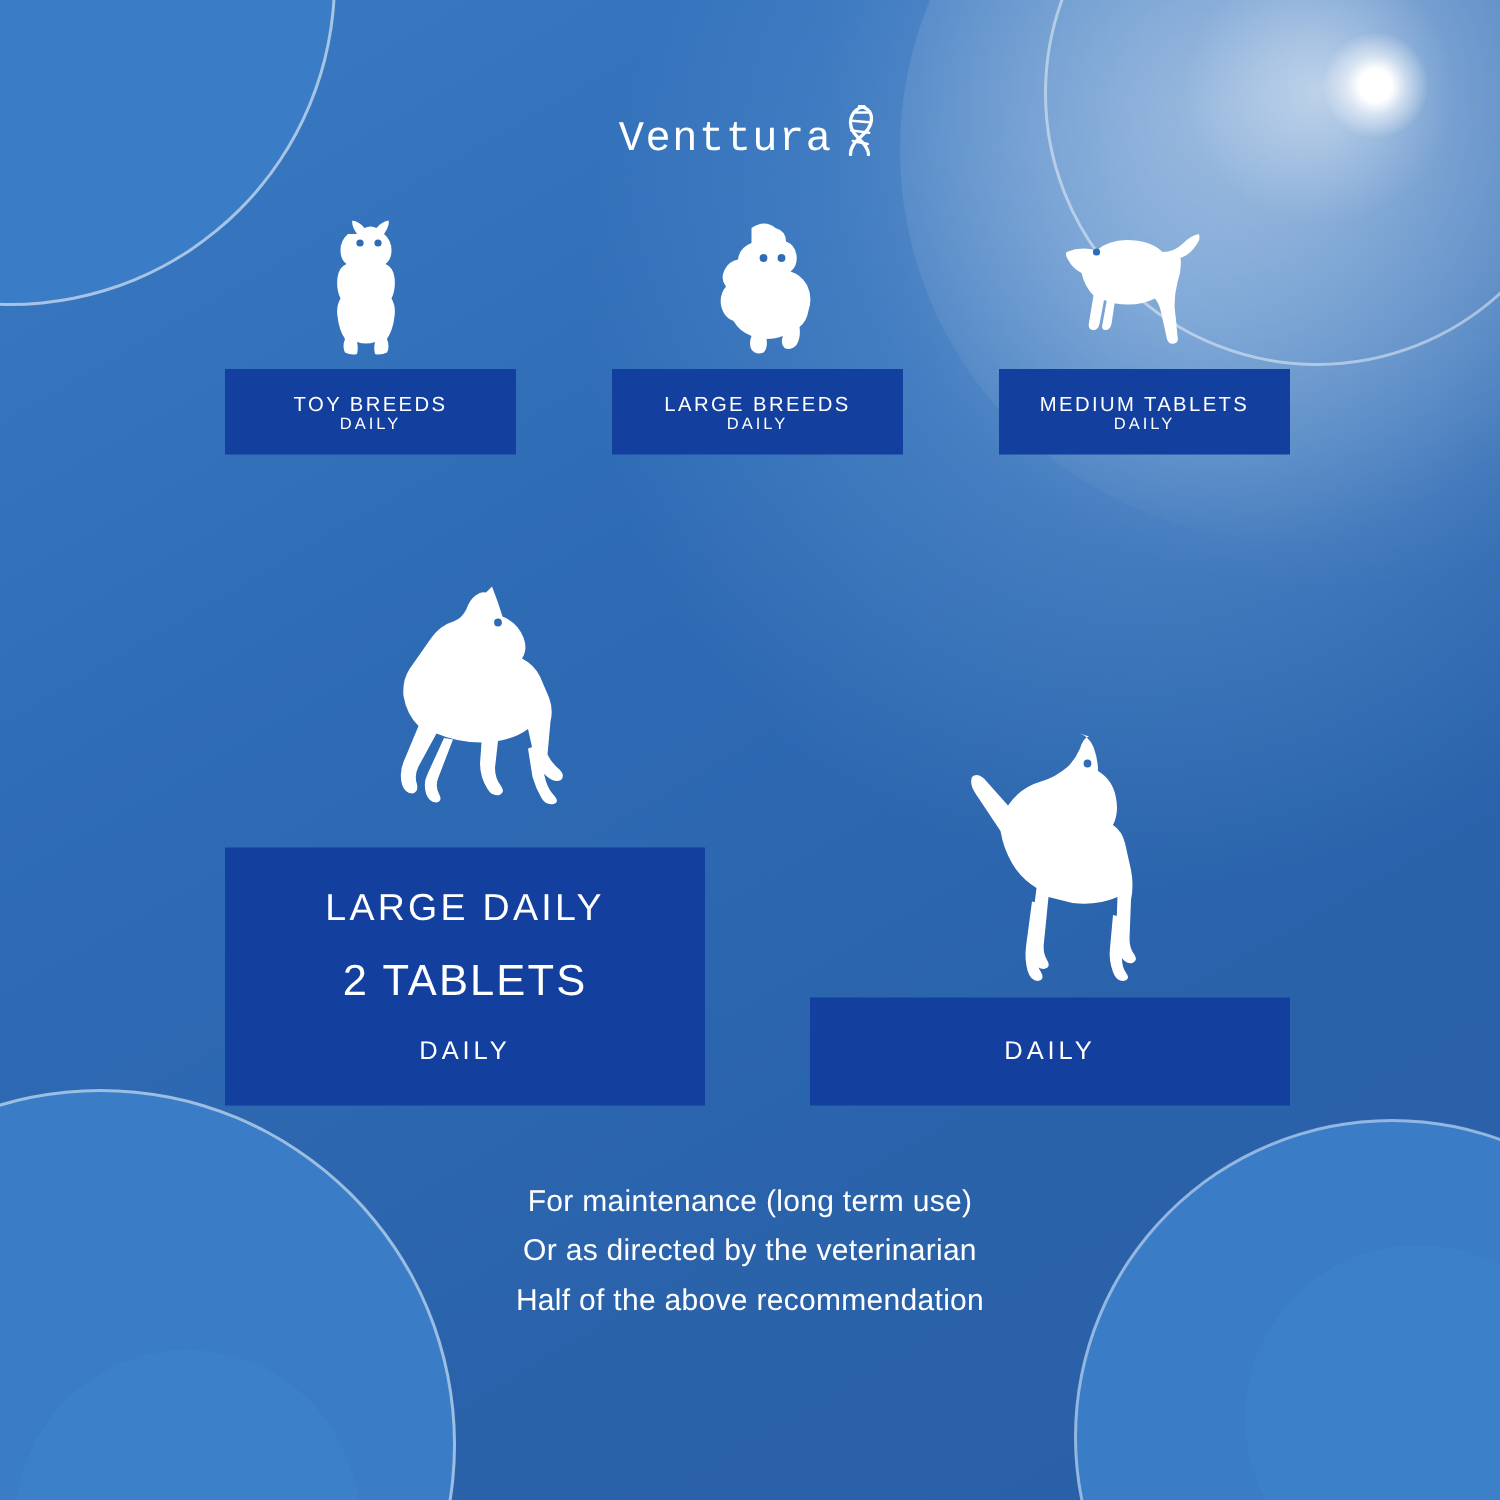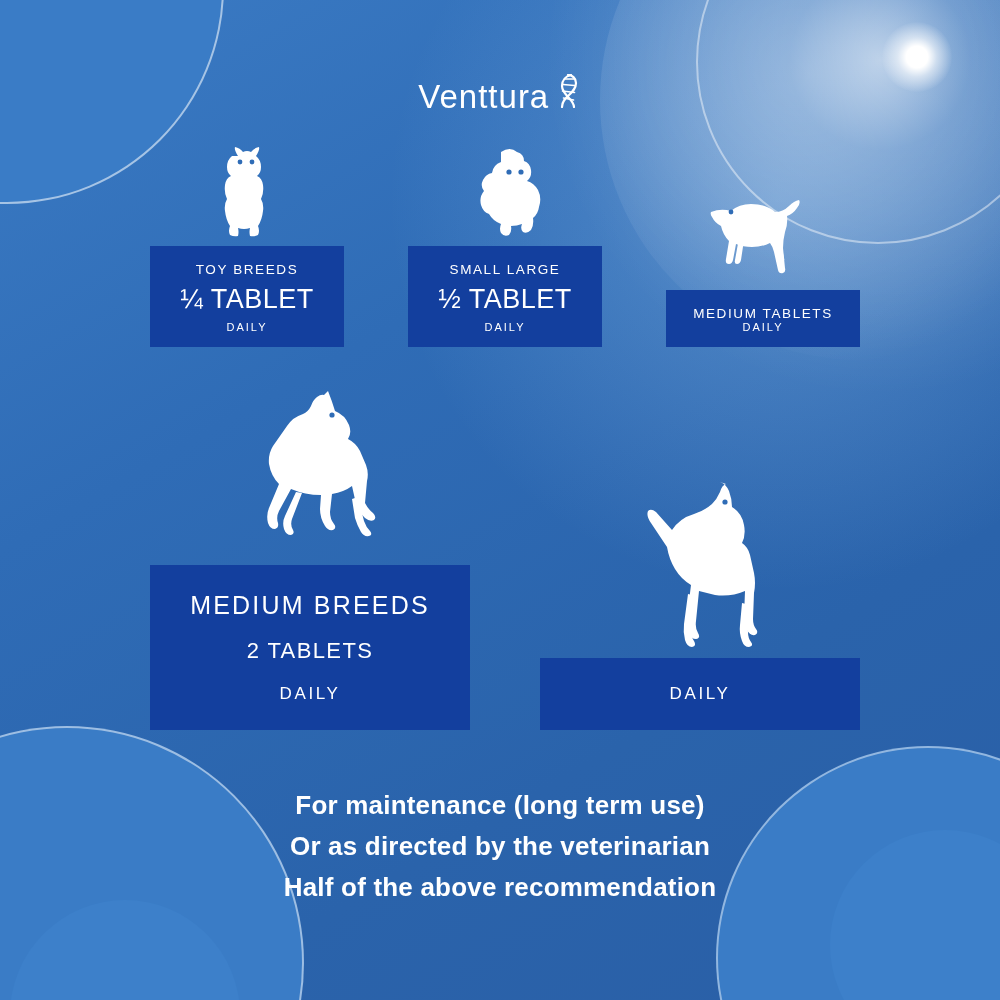--- a/index.html
+++ b/index.html
@@ -79,22 +79,22 @@
 
   
   .brand {
     position: absolute;
     top: 78px;
     left: 0; right: 0;
     text-align: center;
     color: #ffffff;
   }
   .brand-word {
-    font-family: Liberation Sans, sans-serif;
-    font-size: 33px;
+    font-family: Liberation Mono, monospace;
+    font-size: 28px;
     letter-spacing: 1px;
     display: inline-block;
     vertical-align: middle;
   }
   .brand-mark {
     display: inline-block;
     vertical-align: middle;
     margin-left: 2px;
     margin-top: -8px;
   }
@@ -166,42 +166,42 @@
   .badge-lg {
     width: 320px;
     padding: 26px 8px 26px 8px;
   }
   .badge-lg .breed {
     font-size: 25px;
     letter-spacing: 2.2px;
     font-weight: 400;
   }
   .badge-lg .dose {
-    font-size: 22px;
+    font-size: 29px;
     letter-spacing: 1.4px;
     margin: 18px 0 20px 0;
     font-weight: 400;
   }
   .badge-lg .daily {
     font-size: 17px;
     letter-spacing: 2.6px;
   }
 
   
   .footer {
     position: absolute;
     top: 790px;
     left: 0; right: 0;
     text-align: center;
     color: #ffffff;
   }
   .footer p {
     margin: 0 0 10px 0;
-    font-size: 26px;
-    font-weight: 700;
+    font-size: 20px;
+    font-weight: 400;
     letter-spacing: 0.2px;
   }
 </style>
 </head>
 <body>
 
 <div id="poster">
 
   <div class="deco deco-tl"></div>
   <div class="deco deco-glow"></div>
@@ -235,38 +235,36 @@
           <svg width="80" height="100" viewBox="0 0 80 100" xmlns="http://www.w3.org/2000/svg">
             <g fill="#ffffff">
               <path d="M31 10 q-4 -6 -3 -9 q5 1 8 5 q4 -2 8 0 q3 -4 8 -5 q1 3 -3 9 q5 4 5 11 q0 6 -4 9 q5 2 6 9 q1 8 -2 14 q3 5 2 12 q-1 9 -5 15 q2 5 0 9 q-4 2 -8 1 q-1 -4 0 -8 q-6 2 -12 0 q1 4 0 8 q-4 1 -8 -1 q-2 -4 0 -9 q-4 -6 -5 -15 q-1 -7 2 -12 q-3 -6 -2 -14 q1 -7 6 -9 q-4 -3 -4 -9 q0 -7 5 -11 z"></path>
               <circle cx="33" cy="16" r="2.4" fill="#2f6cb6"></circle>
               <circle cx="45" cy="16" r="2.4" fill="#2f6cb6"></circle>
             </g>
           </svg>
         </div>
         <div class="badge badge-sm">
           <div class="breed">TOY BREEDS</div>
-          <div class="dose">¼ TABLET</div>
           <div class="daily">DAILY</div>
         </div>
       </div>
 
       <div class="cell">
         <div class="silho">
           <svg width="96" height="100" viewBox="0 0 96 100" xmlns="http://www.w3.org/2000/svg">
             <g fill="#ffffff">
               <path d="M44 6 q9 -6 16 0 q7 2 7 9 q6 2 7 9 q1 7 -4 11 q7 2 11 9 q4 8 1 17 q-1 7 -6 11 q1 7 -2 12 q-4 4 -8 2 q-3 -3 -1 -8 q-5 2 -11 2 q1 6 -2 9 q-5 2 -8 -2 q-2 -4 0 -9 q-8 -3 -12 -10 q-6 -2 -8 -9 q-2 -8 3 -14 q-4 -5 -1 -11 q3 -6 9 -7 q1 -8 9 -11 z"></path>
               <circle cx="52" cy="26" r="2.6" fill="#2f6cb6"></circle>
               <circle cx="64" cy="26" r="2.6" fill="#2f6cb6"></circle>
             </g>
           </svg>
         </div>
         <div class="badge badge-sm">
-          <div class="breed">SMALL LARGE</div>
-          <div class="dose">½ TABLET</div>
+          <div class="breed">LARGE BREEDS</div>
           <div class="daily">DAILY</div>
         </div>
       </div>
 
       <div class="cell">
         <div class="silho">
           <svg width="120" height="100" viewBox="0 0 120 100" xmlns="http://www.w3.org/2000/svg">
             <g fill="#ffffff">
               <path d="M8 22 q10 -4 20 -1 q8 -7 20 -7 q16 0 24 8 q8 0 14 -6 q5 -5 10 -6 q2 3 -2 8 q-4 6 -10 8 q1 8 -2 16 q-2 8 -2 16 l2 20 q1 4 -2 5 q-4 1 -5 -3 l-4 -18 q-1 -5 -4 -9 q-8 4 -18 4 q-9 0 -16 -3 l-3 16 q-1 4 -4 4 q-4 0 -3 -5 l3 -18 q-6 -6 -8 -15 q-6 -3 -9 -9 q-2 -3 -1 -5 z"></path>
               <path d="M36 48 l-4 22 q-1 4 2 4 q3 0 4 -4 l3 -20 z"></path>
@@ -290,21 +288,21 @@
           <svg width="200" height="180" viewBox="0 0 200 180" xmlns="http://www.w3.org/2000/svg">
             <g fill="#ffffff">
               <path d="M118 6 q4 10 7 20 q10 4 14 14 q3 8 -1 14 q8 4 12 12 l6 14 q3 8 1 16 l-2 22 q3 6 8 10 q4 4 1 7 q-4 2 -9 -2 q-7 -6 -9 -14 l-4 -18 q-8 6 -20 8 l-2 18 q0 7 4 12 q3 4 -1 6 q-5 1 -8 -4 q-5 -8 -5 -17 l1 -14 q-16 0 -30 -6 l-12 22 q-3 6 -1 12 q1 5 -3 6 q-5 0 -7 -6 q-2 -8 1 -15 l10 -24 q-8 -8 -10 -20 q-1 -10 4 -18 l14 -20 q6 -9 16 -12 q5 -2 8 -8 q2 -6 6 -9 q4 -3 7 -2 z"></path>
               <path d="M92 108 l-10 26 q-2 6 1 11 q2 4 -2 5 q-5 0 -7 -6 q-2 -7 1 -13 l11 -24 z"></path>
               <path d="M148 112 l6 24 q2 6 6 10 q3 4 -1 5 q-5 1 -8 -4 q-4 -7 -6 -14 l-3 -19 z"></path>
               <circle cx="122" cy="30" r="2.6" fill="#2f6cb6"></circle>
             </g>
           </svg>
         </div>
         <div class="badge badge-lg">
-          <div class="breed">MEDIUM BREEDS</div>
+          <div class="breed">LARGE DAILY</div>
           <div class="dose">2 TABLETS</div>
           <div class="daily">DAILY</div>
         </div>
       </div>
 
       <div class="cell">
         <div class="silho-lg">
           <svg width="200" height="180" viewBox="0 0 200 180" xmlns="http://www.w3.org/2000/svg">
             <g fill="#ffffff">
               <path d="M120 4 q6 2 9 9 q3 8 3 16 q10 6 12 18 q2 10 -2 18 q6 4 8 12 l4 18 q2 10 0 20 l-1 26 q0 6 3 10 q3 4 -1 6 q-5 1 -8 -5 q-3 -6 -3 -13 l1 -26 q-14 6 -30 4 l-16 -4 l-3 30 q-1 7 2 12 q3 5 -2 6 q-5 0 -7 -6 q-3 -8 -2 -16 l4 -32 q-10 -6 -16 -16 q-6 -10 -8 -22 l-16 -24 q-5 -7 -3 -12 q3 -3 8 1 l16 18 q8 -12 22 -16 q10 -3 18 -10 q5 -5 8 -12 q2 -7 6 -8 z"></path>

